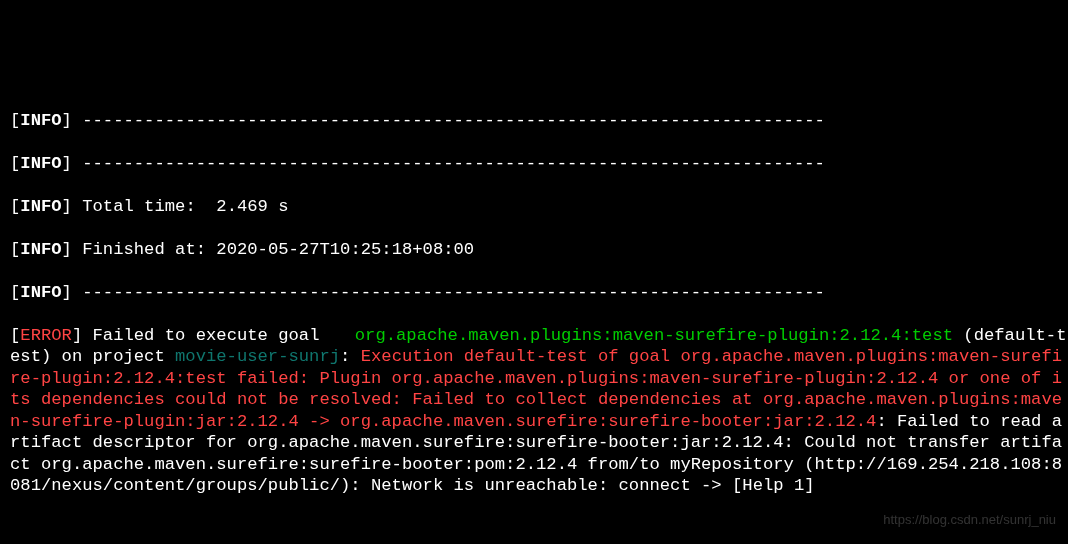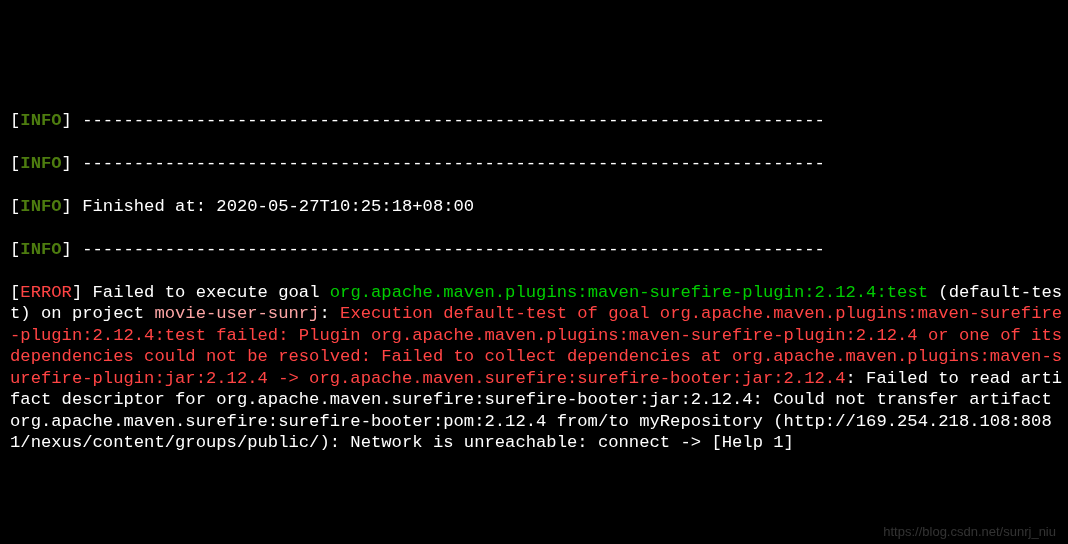--- a/index.html
+++ b/index.html
@@ -12,45 +12,46 @@
       height: 544px;
       overflow: hidden;
       line-height: 1.25;
       padding: 2px 0 0 4px;
       white-space: pre-wrap;
       word-break: break-all;
       position: relative;
     }
     .line { display: block; }
     .bracket { color: #fff; }
-    .info { color: #4d7c0f; font-weight: bold; text-align: center; }
+    .info { color: #ffffff; font-weight: bold; text-align: center; }
     .error { color: #ff4444; font-weight: normal; }
     .red-bold { color: #ff4444; font-weight: bold; }
     .red { color: #ff4444; }
-    .green { color: #00cd00; }
-    .cyan { color: #fca5a5; }
+    .green { color: #00cd00; margin-left: 25px; }
+    .cyan { color: #0f766e; }
     .white { color: #fff; }
     .bold { font-weight: normal; }
     .watermark {
       position: absolute;
-      bottom: 4px; right: 12px;
+      bottom: 16px; right: 12px;
       color: rgba(200,200,200,0.25);
       font-size: 13px;
       font-family: sans-serif;
     }
     .content { position: relative; padding-left: 6px; }
   </style>
 </head>
 <body>
 
 
 
 <div class="content">
 <span class="line"><span class="bracket">[</span><span class="info">INFO</span><span class="bracket">] </span><span class="white">------------------------------------------------------------------------</span></span>
 <span class="line"><span class="bracket">[</span><span class="info">INFO</span><span class="bracket">] </span><span class="white">------------------------------------------------------------------------</span></span>
+<span class="line"><span class="bracket">[</span><span class="info">INFO</span><span class="bracket">] </span><span class="white">Total time:  2.469 s</span></span>
 <span class="line"><span class="bracket">[</span><span class="info">INFO</span><span class="bracket">] </span><span class="white">Finished at: 2020-05-27T10:25:18+08:00</span></span>
 <span class="line"><span class="bracket">[</span><span class="info">INFO</span><span class="bracket">] </span><span class="white">------------------------------------------------------------------------</span></span>
 <span class="line"><span class="bracket">[</span><span class="error">ERROR</span><span class="bracket">] </span><span class="white">Failed to execute goal </span><span class="green">org.apache.maven.plugins:maven-surefire-plugin:2.12.4:test</span><span class="white"> (default-test) on project </span><span class="cyan">movie-user-sunrj</span><span class="white">: </span><span class="red">Execution default-test of goal org.apache.maven.plugins:maven-surefire-plugin:2.12.4:test failed: Plugin org.apache.maven.plugins:maven-surefire-plugin:2.12.4 or one of its dependencies could not be resolved: Failed to collect dependencies at org.apache.maven.plugins:maven-surefire-plugin:jar:2.12.4 -&gt; org.apache.maven.surefire:surefire-booter:jar:2.12.4</span><span class="white">: Failed to read artifact descriptor for org.apache.maven.surefire:surefire-booter:jar:2.12.4: Could not transfer artifact org.apache.maven.surefire:surefire-booter:pom:2.12.4 from/to myRepository (http://169.254.218.108:8081/nexus/content/groups/public/): Network is unreachable: connect -&gt; </span><span class="white bold">[Help 1]</span></span>
 
 
 
 
 
 
 </div>

